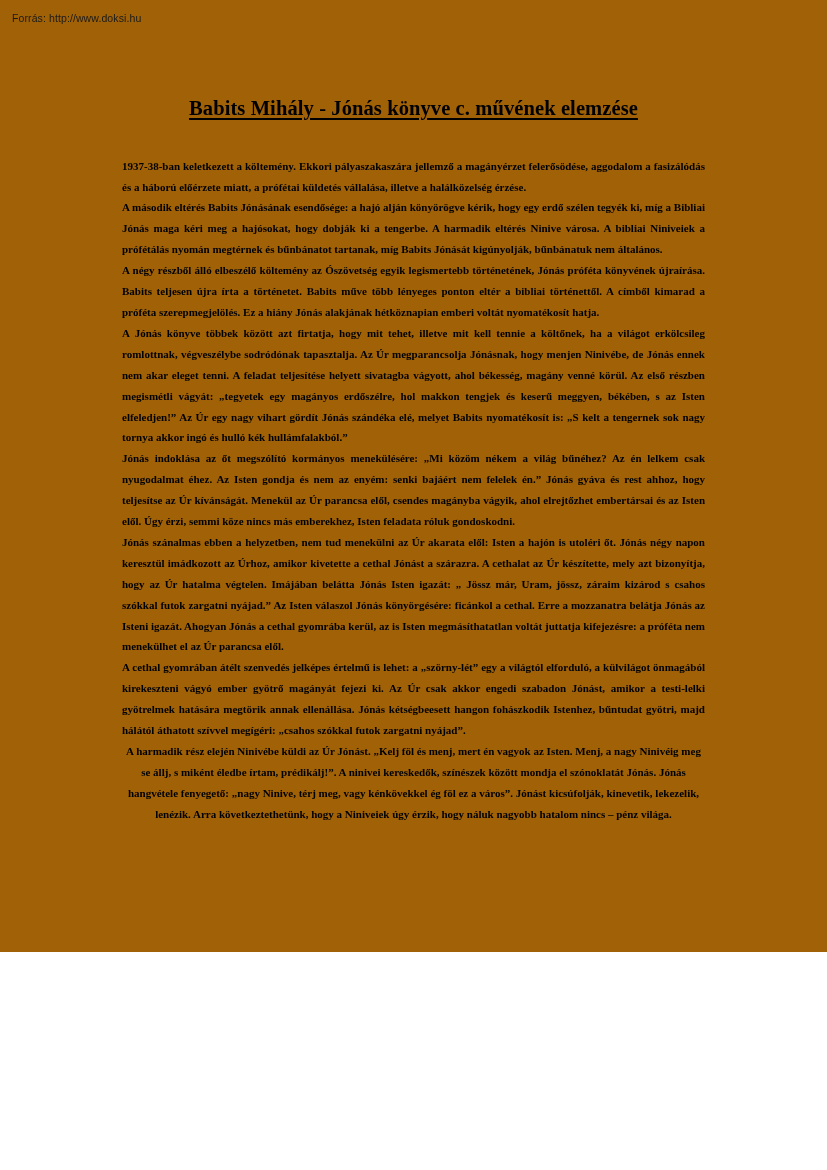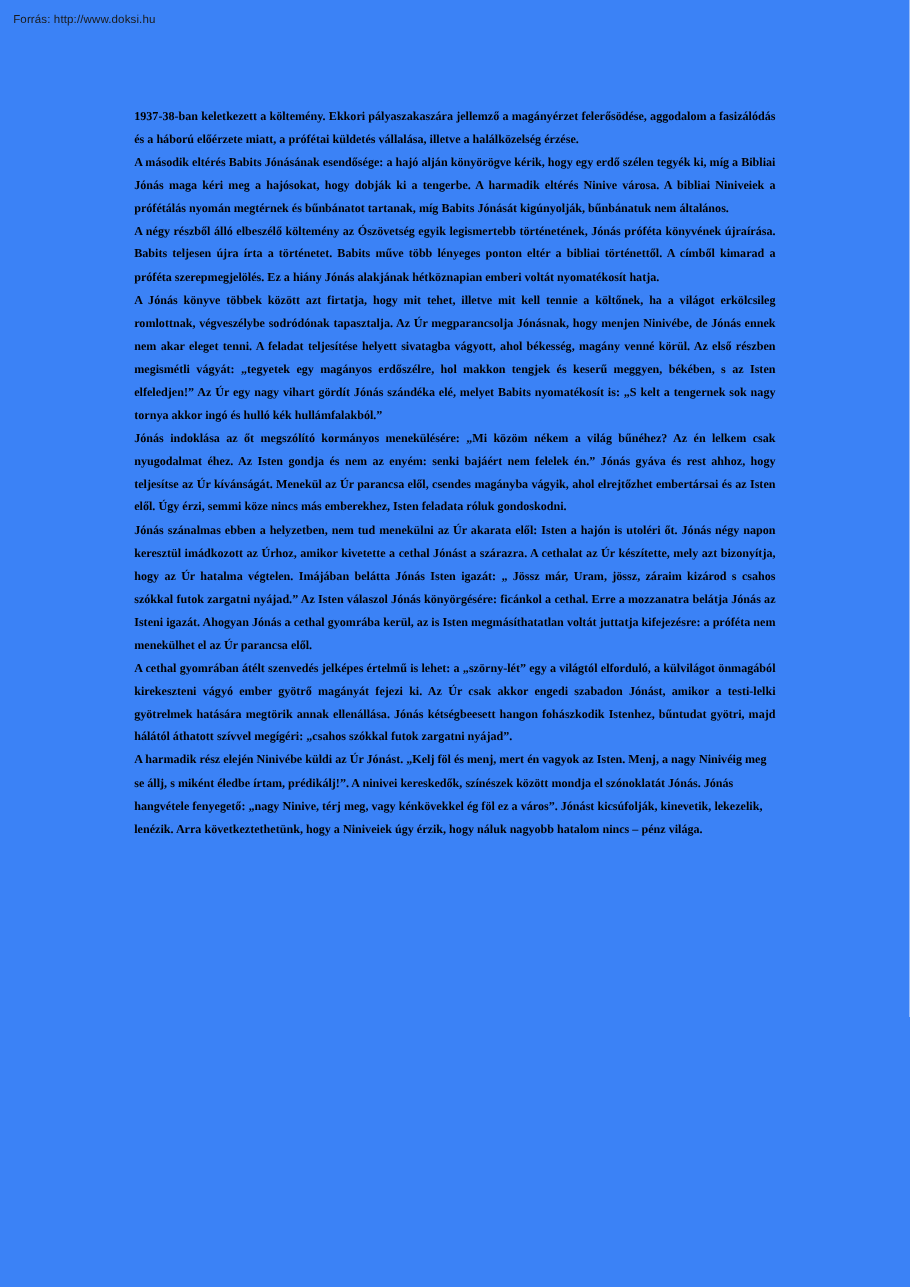--- a/index.html
+++ b/index.html
@@ -7,22 +7,22 @@
     padding: 0;
     background: #ffffff;
   }
   body {
     font-family: "Liberation Serif", "DejaVu Serif", serif;
     color: #000000;
   }
   .page {
     position: relative;
     width: 827px;
-    height: 1170px;
-    background: #3b82f6;
+    height: 952px;
+    background: #a16207;
     overflow: hidden;
     box-sizing: border-box;
   }
   .source-header {
     position: absolute;
     left: 12px;
     top: 12px;
     font-family: "Liberation Sans", "DejaVu Sans", sans-serif;
     font-size: 10.5px;
     color: #1a1a1a;
@@ -55,32 +55,33 @@
     hyphens: none;
     letter-spacing: 0px;
     word-spacing: 0px;
     font-weight: bold;
   }
   .body-text p {
     margin: 0;
     text-align: justify;
   }
   .body-text p:last-child {
-    text-align: left;
+    text-align: center;
   }
 </style>
 </head>
 <body>
 
 <div class="page">
 
   <div class="source-header">Forrás: http://www.doksi.hu</div>
 
   <div class="content">
 
+    <h1 class="doc-title">Babits Mihály - Jónás könyve c. művének elemzése</h1>
 
     <div class="body-text">
       <p>1937-38-ban keletkezett a költemény. Ekkori pályaszakaszára jellemző a magányérzet felerősödése, aggodalom a fasizálódás és a háború előérzete miatt, a prófétai küldetés vállalása, illetve a halálközelség érzése.</p>
       <p>A második eltérés Babits Jónásának esendősége: a hajó alján könyörögve kérik, hogy egy erdő szélen tegyék ki, míg a Bibliai Jónás maga kéri meg a hajósokat, hogy dobják ki a tengerbe. A harmadik eltérés Ninive városa. A bibliai Niniveiek a prófétálás nyomán megtérnek és bűnbánatot tartanak, míg Babits Jónását kigúnyolják, bűnbánatuk nem általános.</p>
       <p>A négy részből álló elbeszélő költemény az Ószövetség egyik legismertebb történetének, Jónás próféta könyvének újraírása. Babits teljesen újra írta a történetet. Babits műve több lényeges ponton eltér a bibliai történettől. A címből kimarad a próféta szerepmegjelölés. Ez a hiány Jónás alakjának hétköznapian emberi voltát nyomatékosít hatja.</p>
       <p>A Jónás könyve többek között azt firtatja, hogy mit tehet, illetve mit kell tennie a költőnek, ha a világot erkölcsileg romlottnak, végveszélybe sodródónak tapasztalja. Az Úr megparancsolja Jónásnak, hogy menjen Ninivébe, de Jónás ennek nem akar eleget tenni. A feladat teljesítése helyett sivatagba vágyott, ahol békesség, magány venné körül. Az első részben megismétli vágyát: „tegyetek egy magányos erdőszélre, hol makkon tengjek és keserű meggyen, békében, s az Isten elfeledjen!” Az Úr egy nagy vihart gördít Jónás szándéka elé, melyet Babits nyomatékosít is: „S kelt a tengernek sok nagy tornya akkor ingó és hulló kék hullámfalakból.”</p>
       <p>Jónás indoklása az őt megszólító kormányos menekülésére: „Mi közöm nékem a világ bűnéhez? Az én lelkem csak nyugodalmat éhez. Az Isten gondja és nem az enyém: senki bajáért nem felelek én.” Jónás gyáva és rest ahhoz, hogy teljesítse az Úr kívánságát. Menekül az Úr parancsa elől, csendes magányba vágyik, ahol elrejtőzhet embertársai és az Isten elől. Úgy érzi, semmi köze nincs más emberekhez, Isten feladata róluk gondoskodni.</p>
       <p>Jónás szánalmas ebben a helyzetben, nem tud menekülni az Úr akarata elől: Isten a hajón is utoléri őt. Jónás négy napon keresztül imádkozott az Úrhoz, amikor kivetette a cethal Jónást a szárazra. A cethalat az Úr készítette, mely azt bizonyítja, hogy az Úr hatalma végtelen. Imájában belátta Jónás Isten igazát: „ Jössz már, Uram, jössz, záraim kizárod s csahos szókkal futok zargatni nyájad.” Az Isten válaszol Jónás könyörgésére: ficánkol a cethal. Erre a mozzanatra belátja Jónás az Isteni igazát. Ahogyan Jónás a cethal gyomrába kerül, az is Isten megmásíthatatlan voltát juttatja kifejezésre: a próféta nem menekülhet el az Úr parancsa elől.</p>
       <p>A cethal gyomrában átélt szenvedés jelképes értelmű is lehet: a „szörny-lét” egy a világtól elforduló, a külvilágot önmagából kirekeszteni vágyó ember gyötrő magányát fejezi ki. Az Úr csak akkor engedi szabadon Jónást, amikor a testi-lelki gyötrelmek hatására megtörik annak ellenállása. Jónás kétségbeesett hangon fohászkodik Istenhez, bűntudat gyötri, majd hálától áthatott szívvel megígéri: „csahos szókkal futok zargatni nyájad”.</p>
       <p>A harmadik rész elején Ninivébe küldi az Úr Jónást. „Kelj föl és menj, mert én vagyok az Isten. Menj, a nagy Ninivéig meg se állj, s miként éledbe írtam, prédikálj!”. A ninivei kereskedők, színészek között mondja el szónoklatát Jónás. Jónás hangvétele fenyegető: „nagy Ninive, térj meg, vagy kénkövekkel ég föl ez a város”. Jónást kicsúfolják, kinevetik, lekezelik, lenézik. Arra következtethetünk, hogy a Niniveiek úgy érzik, hogy náluk nagyobb hatalom nincs – pénz világa.</p>

